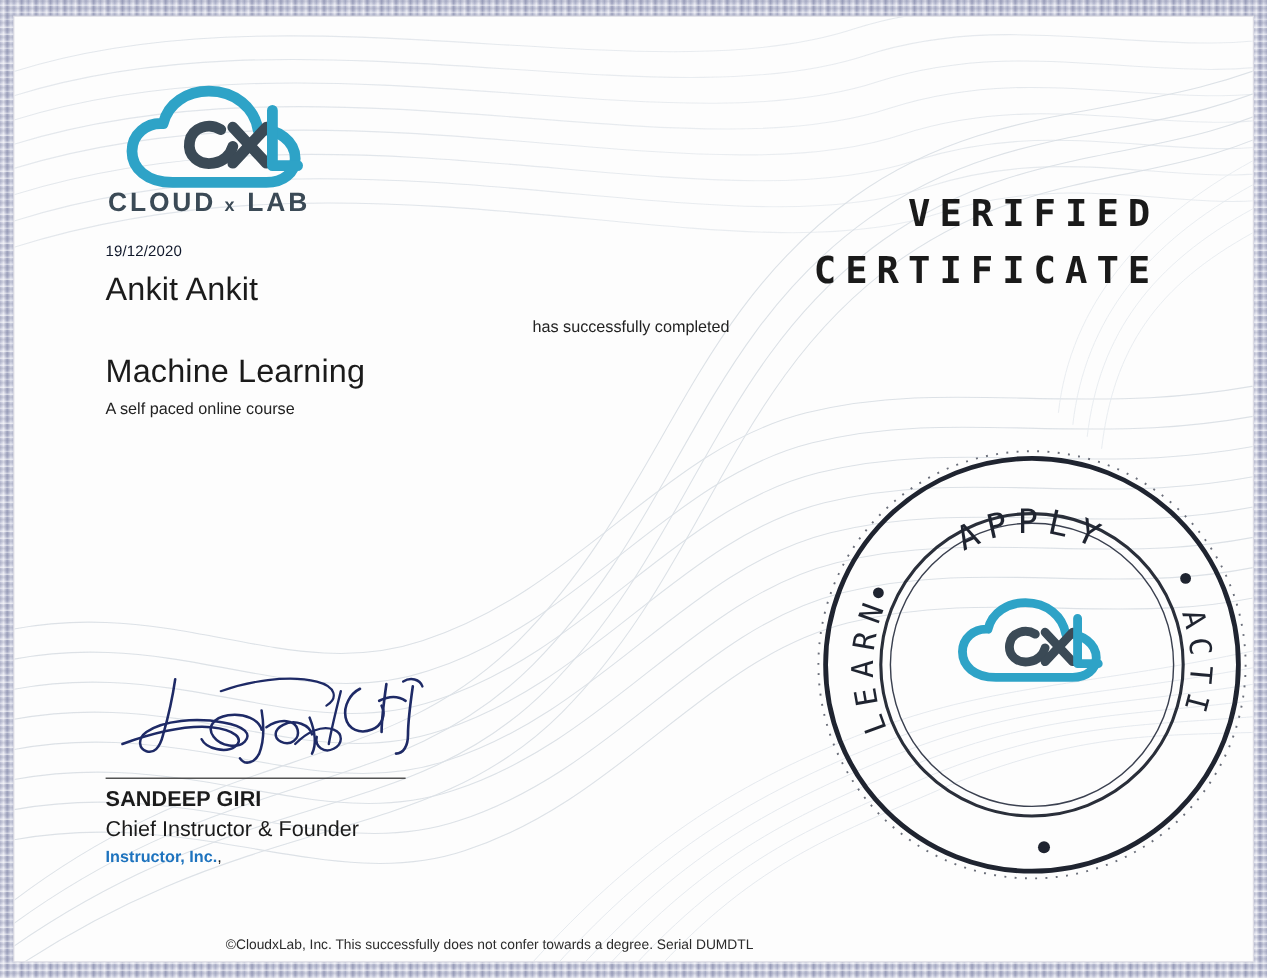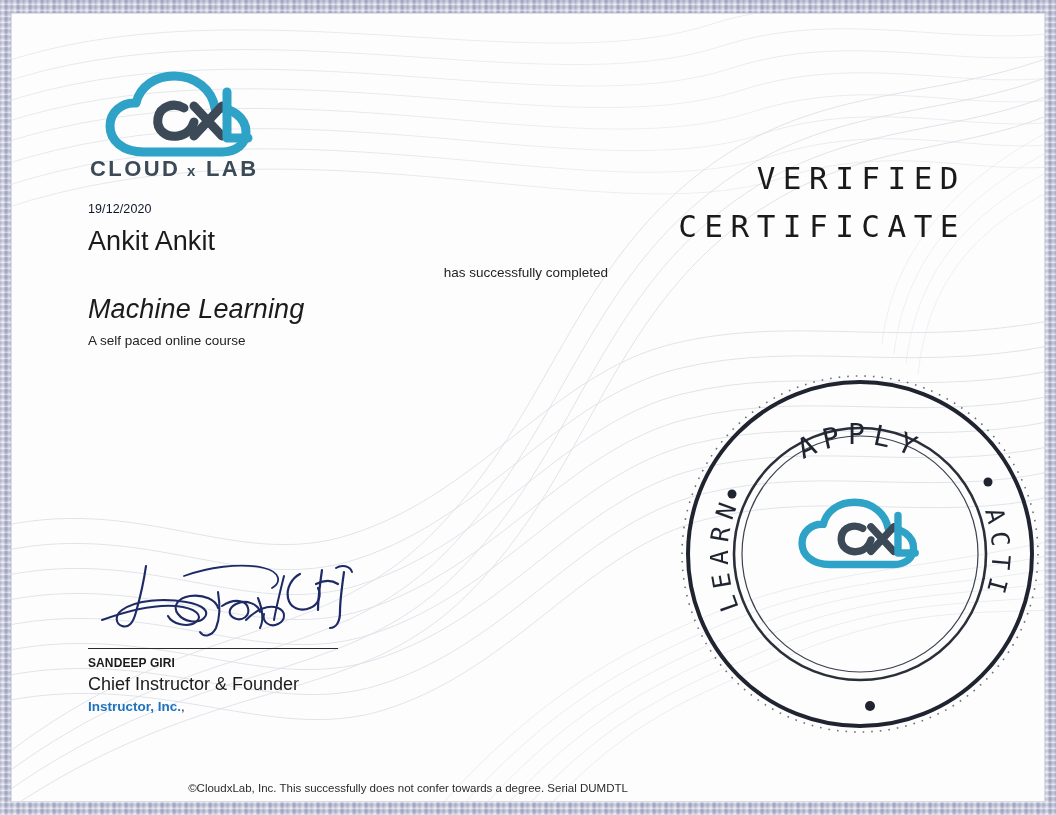--- a/index.html
+++ b/index.html
@@ -91,59 +91,58 @@
     color: #232323;
     margin: 0 0 14px 0;
     text-align: right;
   }
   .course-name {
     font-size: 27px;
     color: #1b1b1b;
     margin: 0 0 8px 0;
     font-weight: 400;
     letter-spacing: 0.1px;
-    font-style: italic;
   }
   .course-sub {
     font-size: 13.5px;
     color: #232323;
     margin: 0;
   }
 
   
   .verified {
     position: absolute;
     right: 78px;
     top: 140px;
     text-align: right;
     color: #1a1a1a;
     font-family: "DejaVu Sans Mono", monospace;
     font-size: 31px;
     line-height: 1.55;
     letter-spacing: 7.5px;
-    font-weight: 400;
+    font-weight: 700;
   }
   .verified div { white-space: nowrap; }
 
   
   .sig-block {
     position: absolute;
     left: 76px;
     top: 540px;
     width: 340px;
   }
   .signature-svg { display: block; margin-left: 12px; }
   .sig-rule {
     width: 250px;
     height: 0;
     border-top: 1px solid #2a2a2a;
     margin: 2px 0 7px 0;
   }
   .sig-name {
-    font-size: 12px;
+    font-size: 18px;
     color: #1b1b1b;
     font-weight: 700;
     letter-spacing: 0.1px;
     margin-bottom: 4px;
   }
   .sig-role {
     font-size: 18px;
     color: #1b1b1b;
     margin-bottom: 4px;
   }

